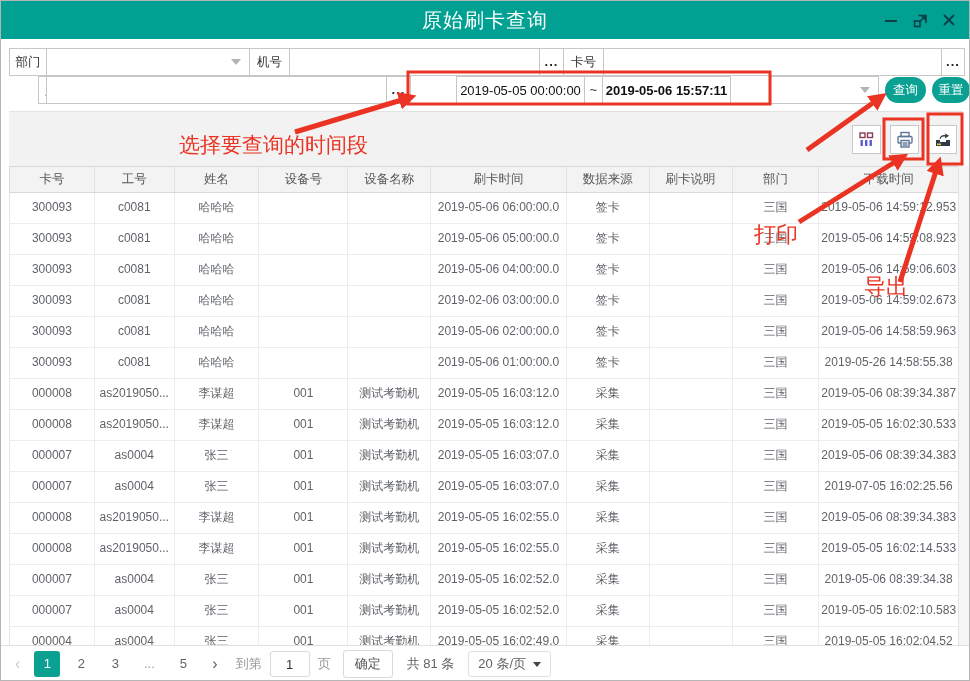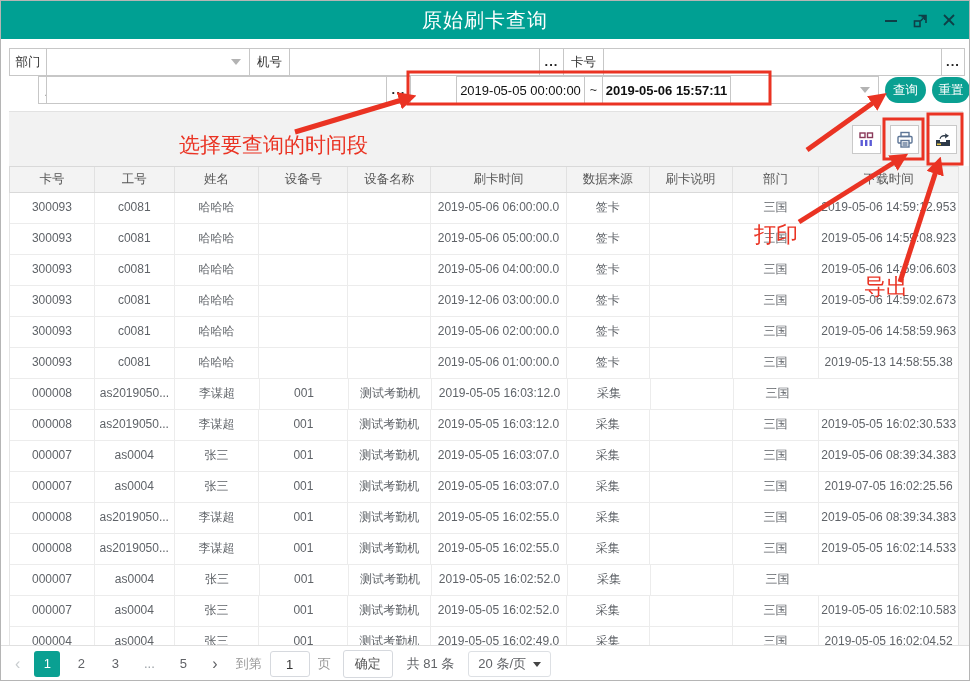--- a/index.html
+++ b/index.html
@@ -198,21 +198,21 @@
           <div class="td c7"></div>
           <div class="td c8">三国</div>
           <div class="td c9">2019-05-06 14:59:06.603</div>
         </div>
         <div class="tr">
           <div class="td c0">300093</div>
           <div class="td c1">c0081</div>
           <div class="td c2">哈哈哈</div>
           <div class="td c3"></div>
           <div class="td c4"></div>
-          <div class="td c5">2019-12-06 03:00:00.0</div>
+          <div class="td c5">2019-02-06 03:00:00.0</div>
           <div class="td c6">签卡</div>
           <div class="td c7"></div>
           <div class="td c8">三国</div>
           <div class="td c9">2019-05-06 14:59:02.673</div>
         </div>
         <div class="tr">
           <div class="td c0">300093</div>
           <div class="td c1">c0081</div>
           <div class="td c2">哈哈哈</div>
           <div class="td c3"></div>
@@ -226,32 +226,33 @@
         <div class="tr">
           <div class="td c0">300093</div>
           <div class="td c1">c0081</div>
           <div class="td c2">哈哈哈</div>
           <div class="td c3"></div>
           <div class="td c4"></div>
           <div class="td c5">2019-05-06 01:00:00.0</div>
           <div class="td c6">签卡</div>
           <div class="td c7"></div>
           <div class="td c8">三国</div>
-          <div class="td c9">2019-05-13 14:58:55.38</div>
+          <div class="td c9">2019-05-26 14:58:55.38</div>
         </div>
         <div class="tr">
           <div class="td c0">000008</div>
           <div class="td c1">as2019050...</div>
           <div class="td c2">李谋超</div>
           <div class="td c3">001</div>
           <div class="td c4">测试考勤机</div>
           <div class="td c5">2019-05-05 16:03:12.0</div>
           <div class="td c6">采集</div>
           <div class="td c7"></div>
           <div class="td c8">三国</div>
+          <div class="td c9">2019-05-06 08:39:34.387</div>
         </div>
         <div class="tr">
           <div class="td c0">000008</div>
           <div class="td c1">as2019050...</div>
           <div class="td c2">李谋超</div>
           <div class="td c3">001</div>
           <div class="td c4">测试考勤机</div>
           <div class="td c5">2019-05-05 16:03:12.0</div>
           <div class="td c6">采集</div>
           <div class="td c7"></div>
@@ -309,20 +310,21 @@
         <div class="tr">
           <div class="td c0">000007</div>
           <div class="td c1">as0004</div>
           <div class="td c2">张三</div>
           <div class="td c3">001</div>
           <div class="td c4">测试考勤机</div>
           <div class="td c5">2019-05-05 16:02:52.0</div>
           <div class="td c6">采集</div>
           <div class="td c7"></div>
           <div class="td c8">三国</div>
+          <div class="td c9">2019-05-06 08:39:34.38</div>
         </div>
         <div class="tr">
           <div class="td c0">000007</div>
           <div class="td c1">as0004</div>
           <div class="td c2">张三</div>
           <div class="td c3">001</div>
           <div class="td c4">测试考勤机</div>
           <div class="td c5">2019-05-05 16:02:52.0</div>
           <div class="td c6">采集</div>
           <div class="td c7"></div>

